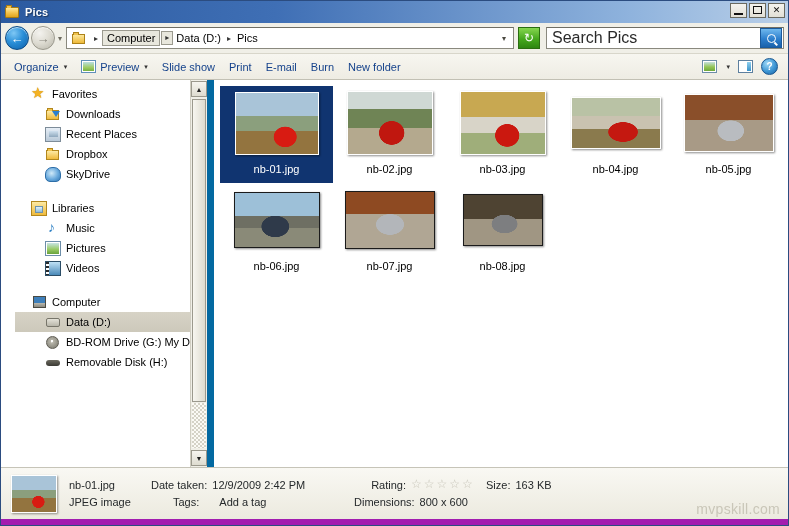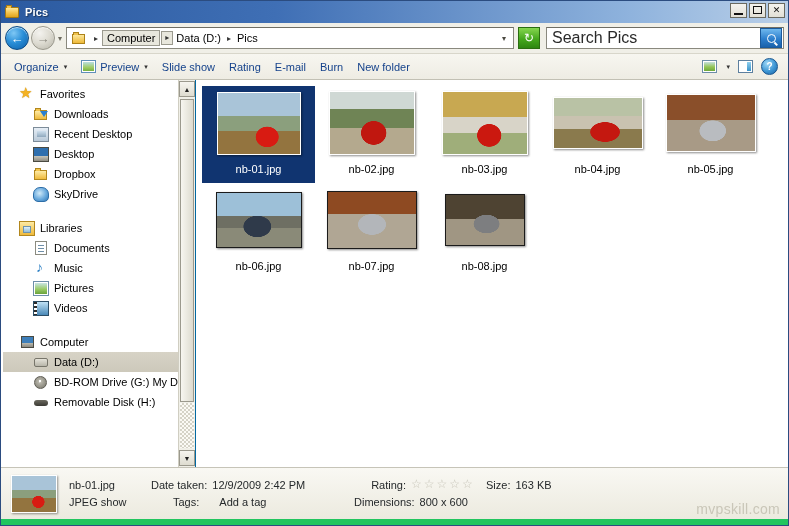--- a/index.html
+++ b/index.html
@@ -11,21 +11,21 @@
     font-family: "Liberation Sans", sans-serif;
     font-size: 11px;
     color: #000;
     overflow: hidden;
     -webkit-font-smoothing: none;
   }
   .window {
     position: absolute; left: 0; top: 0;
     width: 789px; height: 526px;
     box-sizing: border-box;
-    background: #22c55e;
+    background: #a21caf;
     border: 1px solid #2b4c80;
   }
 
   
   .titlebar {
     position: relative;
     height: 22px;
     background: linear-gradient(to right, #2b5aa0 0%, #3f6fb5 35%, #8fb3dd 80%, #b9cfe8 100%);
     display: flex; align-items: center;
     padding-left: 4px;
@@ -220,24 +220,24 @@
 
   
   .body {
     display: flex;
     height: 387px;
     background: #fff;
   }
   .sidebar {
     width: 192px; flex: 0 0 auto;
     background: #ffffff;
-    border-right: 1px solid #0369a1;
+    border-right: 7px solid #0369a1;
     position: relative;
     overflow: hidden;
-    padding-left: 2px;
+    padding-left: 14px;
   }
   .sb-scroll { padding-top: 4px; }
   .sb-row {
     display: flex; align-items: center; gap: 5px;
     height: 20px; padding-left: 16px;
     font-size: 11px; color: #000;
     white-space: nowrap; overflow: hidden;
   }
   .sb-row.header { padding-left: 16px; }
   .sb-row.child { padding-left: 30px; }
@@ -526,21 +526,21 @@
     <div class="tb-item">
       <span>Organize</span>
       <span class="tb-caret">▾</span>
     </div>
     <div class="tb-item">
       <span class="tb-pic-icon"></span>
       <span>Preview</span>
       <span class="tb-caret">▾</span>
     </div>
     <div class="tb-item">Slide show</div>
-    <div class="tb-item">Rating</div>
+    <div class="tb-item">Print</div>
     <div class="tb-item">E-mail</div>
     <div class="tb-item">Burn</div>
     <div class="tb-item">New folder</div>
     <div class="tb-right">
       <span class="tb-view-icon"></span>
       <span class="tb-caret">▾</span>
       <span class="tb-pane-icon"></span>
       <span class="tb-help">?</span>
     </div>
   </div>
@@ -556,48 +556,38 @@
         </div>
         <div class="sb-row child">
           <span class="ic ic-folder ic-download">
               <span class="f"></span>
               <span class="arrow"></span>
             </span>
           <span>Downloads</span>
         </div>
         <div class="sb-row child">
           <span class="ic ic-recent"></span>
-          <span>Recent Desktop</span>
-        </div>
-        <div class="sb-row child">
-          <span class="ic ic-desktop"></span>
-          <span>Desktop</span>
+          <span>Recent Places</span>
         </div>
         <div class="sb-row child">
           <span class="ic ic-folder">
               <span class="f"></span>
             </span>
           <span>Dropbox</span>
         </div>
         <div class="sb-row child">
           <span class="ic ic-skydrive"></span>
           <span>SkyDrive</span>
         </div>
 
         <div class="sb-gap"></div>
 
         <div class="sb-row header">
           <span class="ic ic-libraries"></span>
           <span>Libraries</span>
-        </div>
-        <div class="sb-row child">
-          <span class="ic">
-              <span class="ic-doc"></span>
-            </span>
-          <span>Documents</span>
         </div>
         <div class="sb-row child">
           <span class="ic ic-music"></span>
           <span>Music</span>
         </div>
         <div class="sb-row child">
           <span class="ic ic-pictures"></span>
           <span>Pictures</span>
         </div>
         <div class="sb-row child">
@@ -696,21 +686,21 @@
   </div>
 
   <div class="details">
     <div class="det-thumb ph1"></div>
     <div class="det-cols">
       <div class="det-col c1">
         <div class="det-line">
             <span class="det-val">nb-01.jpg</span>
           </div>
         <div class="det-line">
-            <span class="det-val">JPEG show</span>
+            <span class="det-val">JPEG image</span>
           </div>
       </div>
       <div class="det-col c2">
         <div class="det-line">
           <span class="det-lbl">Date taken:</span>
           <span class="det-val">12/9/2009 2:42 PM</span>
         </div>
         <div class="det-line" style="padding-left:22px;gap:20px;">
           <span class="det-lbl">Tags:</span>
           <span class="det-val">Add a tag</span>

